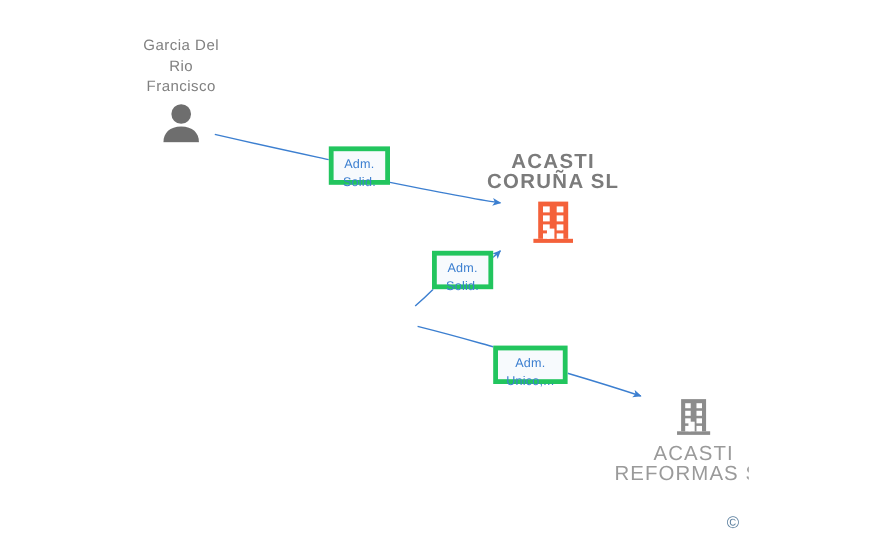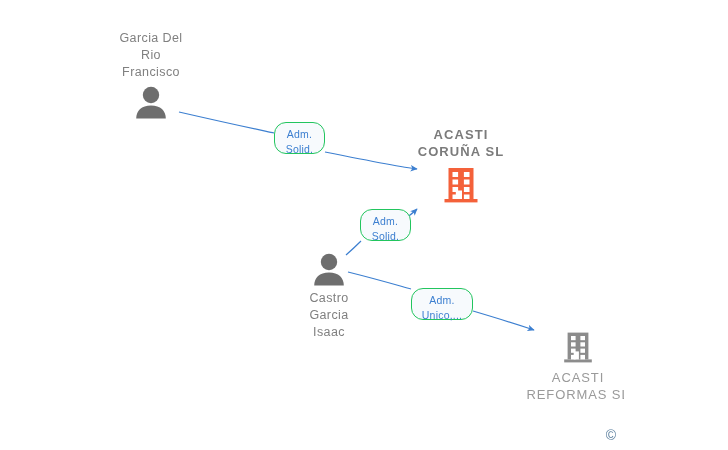--- a/index.html
+++ b/index.html
@@ -43,36 +43,36 @@
     margin: 0 auto;
   }
 
   
   .company {
     position: absolute;
     width: 180px;
     text-align: center;
   }
   .company-label {
-    font-size: 13px;
+    font-size: 17px;
     font-weight: bold;
     line-height: 17px;
     letter-spacing: 1.1px;
     white-space: pre-line;
   }
   .company-label.focus { color: #7b7b7b; }
   .company-label.plain { color: #9a9a9a; font-weight: normal; letter-spacing: 0.9px; }
   .company-icon { display: block; margin: 0 auto; }
 
   
   .edge-box {
     position: absolute;
     box-sizing: border-box;
-    border: 1px solid #22c55e;
-    border-radius: 12px;
+    border: 4px solid #22c55e;
+    border-radius: 0;
     background: #f7fafd;
     color: #3c7fd0;
     font-size: 10.5px;
     line-height: 15px;
     text-align: center;
     padding: 4px 5px 5px 5px;
     white-space: pre-line;
     letter-spacing: 0.2px;
   }
 
@@ -129,29 +129,20 @@
   <div class="person" style="left:71px; top:30px;">
     <div class="person-label">Garcia Del
 Rio
 Francisco</div>
     <svg class="person-icon" width="40" height="34" viewBox="0 0 40 34" xmlns="http://www.w3.org/2000/svg" style="margin-top:4px;">
       <circle cx="20" cy="10" r="8.2" fill="#6e6e6e"></circle>
       <path d="M20 20.5 C10.5 20.5 5.2 25.8 5.2 33.6 L34.8 33.6 C34.8 25.8 29.5 20.5 20 20.5 Z" fill="#6e6e6e"></path>
     </svg>
   </div>
 
-  <div class="person" style="left:249px; top:252px;">
-    <svg class="person-icon" width="40" height="34" viewBox="0 0 40 34" xmlns="http://www.w3.org/2000/svg">
-      <circle cx="20" cy="10" r="8.2" fill="#6e6e6e"></circle>
-      <path d="M20 20.5 C10.5 20.5 5.2 25.8 5.2 33.6 L34.8 33.6 C34.8 25.8 29.5 20.5 20 20.5 Z" fill="#6e6e6e"></path>
-    </svg>
-    <div class="person-label" style="margin-top:4px;">Castro
-Garcia
-Isaac</div>
-  </div>
 
   <div class="company" style="left:371px; top:126px;">
     <div class="company-label focus">ACASTI
 CORUÑA  SL</div>
     <svg class="company-icon" width="36" height="38" viewBox="0 0 36 38" xmlns="http://www.w3.org/2000/svg" style="margin-top:6px;">
       <rect x="5.5" y="2" width="25" height="31" fill="#f4613a"></rect>
       <rect x="1.5" y="33" width="33" height="3.4" fill="#f4613a"></rect>
       <rect x="9.5" y="6" width="5.6" height="5" fill="#ffffff"></rect>
       <rect x="20.9" y="6" width="5.6" height="5" fill="#ffffff"></rect>
       <rect x="9.5" y="13.5" width="5.6" height="5" fill="#ffffff"></rect>

